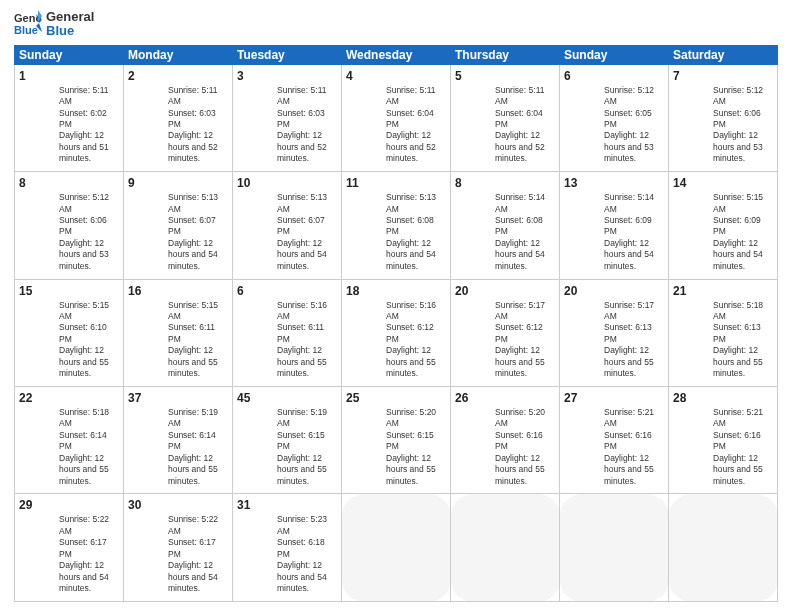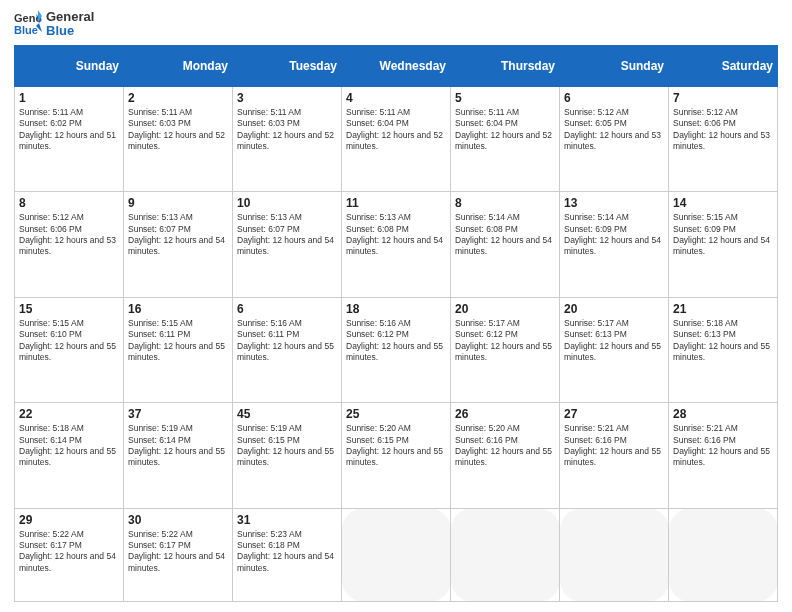--- a/index.html
+++ b/index.html
@@ -53,22 +53,22 @@
     }
     .calendar {
       flex: 1;
       border-collapse: collapse;
       width: 100%;
       font-size: 9.5px;
     }
     .calendar th {
       background: #1a6abf;
       color: #fff;
-      padding: 13px 4px;
-      text-align: right;
+      padding: 2px 4px;
+      text-align: left;
       font-size: 12px;
       font-weight: bold;
       border: 1px solid #1a6abf;
     }
     .calendar td {
       border: 1px solid #ccc;
       vertical-align: top;
       padding: 4px 4px;
       width: calc(100% / 7);
       height: 80px;
@@ -79,20 +79,21 @@
     .day-num {
       font-size: 12px;
       font-weight: bold;
       color: #222;
       margin-bottom: 2px;
     }
     .day-info {
       font-size: 8.5px;
       color: #333;
       line-height: 1.35;
+      margin-left: 40px;
     }
     .last-row td {
       height: 68px;
       border-radius: 22px;
     }
   </style>
 </head>
 <body>
 
 <div class="container">

